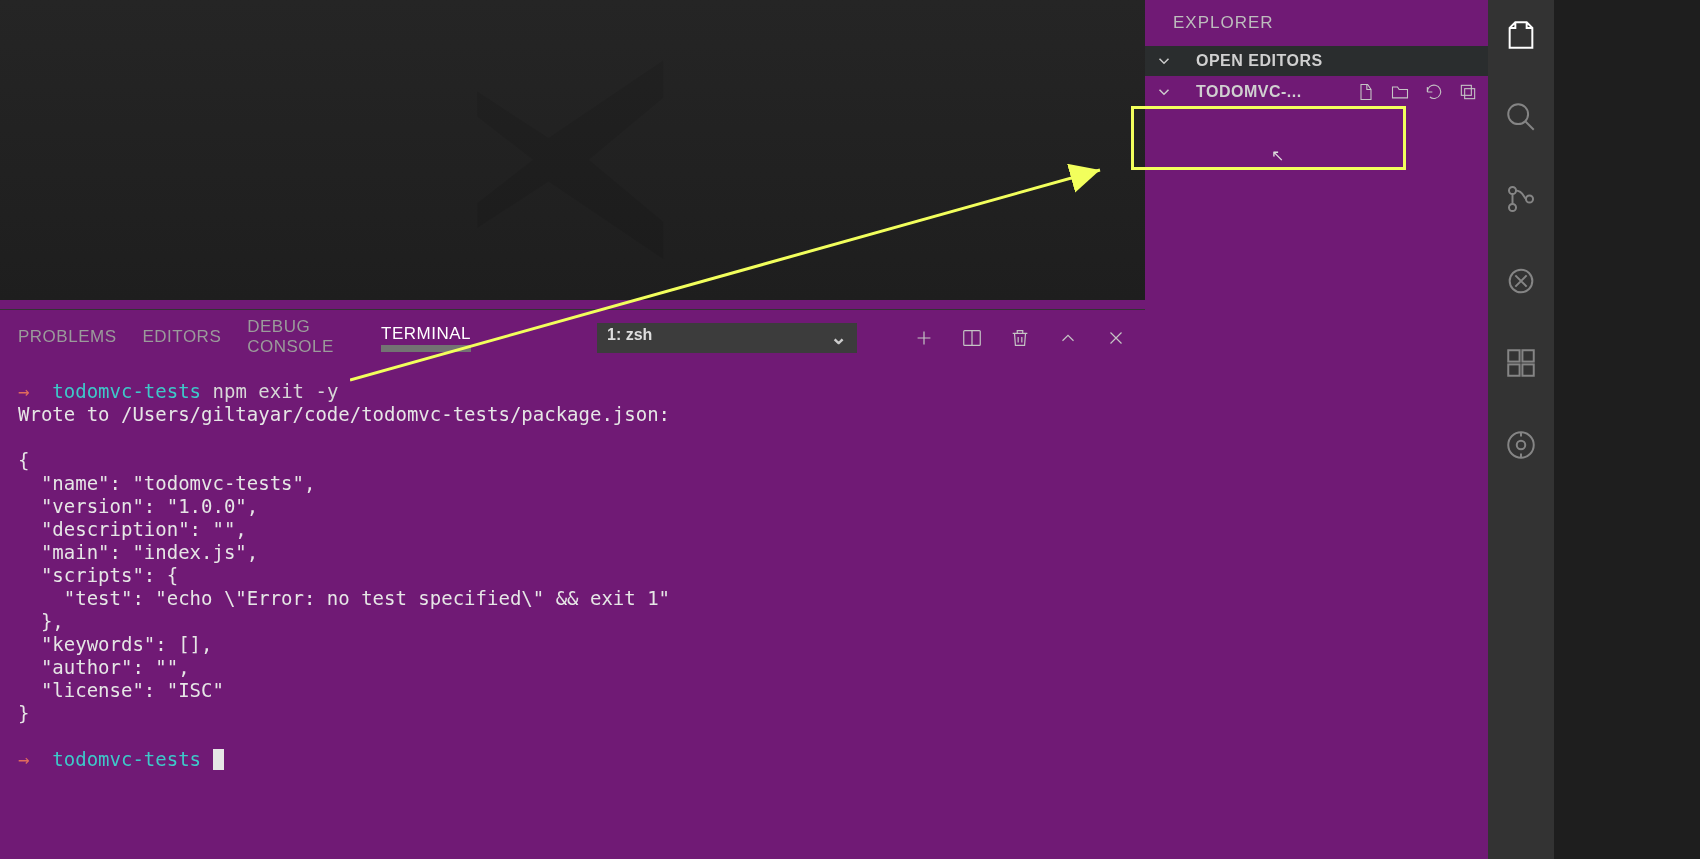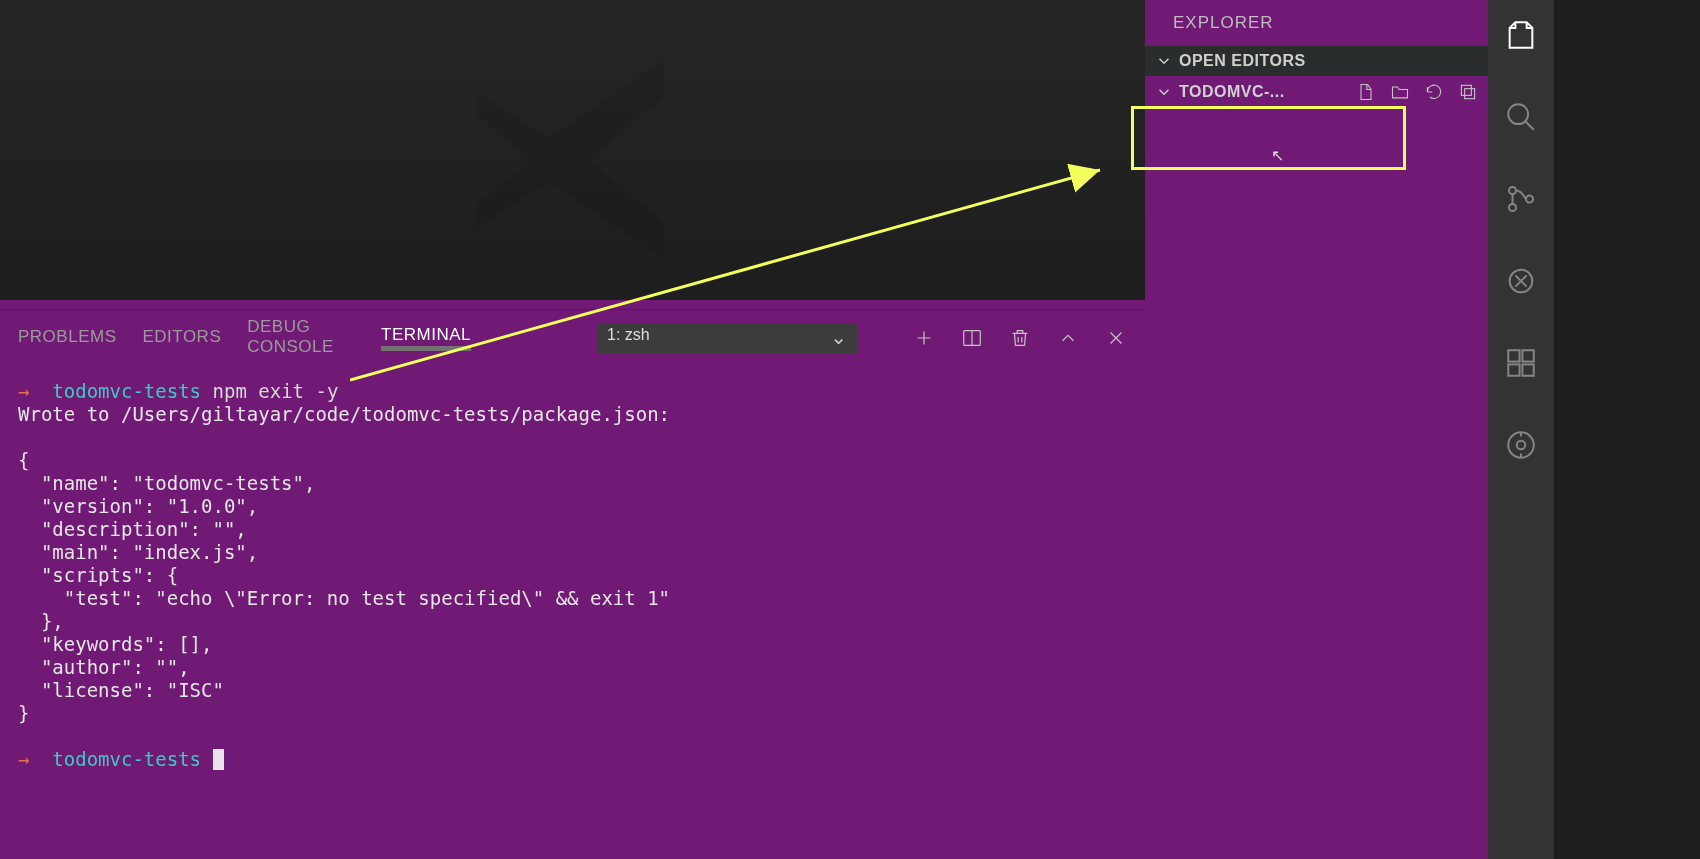--- a/index.html
+++ b/index.html
@@ -6,37 +6,37 @@
   html, body { width: 1700px; height: 859px; overflow: hidden; font-family: -apple-system, "Segoe UI", sans-serif; background: #1e1e1e; color: #cccccc; }
   .app { display: flex; width: 100%; height: 100%; }
 
   .main-col { flex: 0 0 1145px; display: flex; flex-direction: column; background: #701a75; position: relative; gap: 9px; }
   .editor-empty { flex: 0 0 300px; position: relative; background: linear-gradient(#252525,#1e1e1e); overflow: hidden; }
   .watermark { position: absolute; left: 440px; top: -20px; opacity: 0.07; }
   .watermark svg { width: 310px; height: 310px; }
 
   .panel-bar { display: flex; align-items: center; height: 56px; border-top: 1px solid #333; padding: 0 18px; gap: 26px; }
   .panel-tab { font-size: 17px; letter-spacing: 0.5px; color: #9b9b9b; cursor: pointer; padding-bottom: 1px; }
-  .panel-tab.active { color: #ffffff; border-bottom: 5px solid #737373; }
-  .shell-wrap { position: relative; margin-left: 100px; }
+  .panel-tab.active { color: #ffffff; border-bottom: 7px solid #737373; }
+  .shell-wrap { position: relative; margin-left: 100px; font-weight: bold; }
   .shell-wrap::after { content: "⌄"; position: absolute; right: 10px; top: 2px; color: #ccc; font-size: 20px; pointer-events:none; }
   .shell-sel { background:#3c3c3c; color:#ddd; font-size:16px; width:260px; height:30px; border:none; padding:3px 10px; }
   .panel-actions { display:flex; gap:26px; margin-left:30px; align-items:center; }
   .ico { width:22px; height:22px; color:#c5c5c5; cursor:pointer; display:flex; align-items:center; justify-content:center; }
   .ico svg { width:100%; height:100%; stroke:#c5c5c5; fill:none; stroke-width:1.3; }
 
   .terminal { flex: 1; padding: 6px 18px; font-family: Menlo, Consolas, monospace; font-size: 19px; line-height: 23px; white-space: pre; color: #e6e6e6; }
   .arrow-red { color: #e06c5c; }
   .cwd { color: #3ec9c9; font-weight: normal; }
   .cmd { color: #d7d7d7; }
   .cursor-block { display:inline-block; width:11px; height:21px; background:#e6e6e6; vertical-align:text-bottom; }
 
   .sidebar { flex: 0 0 343px; background: #701a75; display:flex; flex-direction:column; }
   .sb-title { font-size: 17px; letter-spacing: 1px; color:#bdbdbd; padding: 8px 28px; height:46px; display:flex; align-items:center; }
-  .sb-section { font-size:16px; color:#d0d0d0; font-weight:bold; letter-spacing:0.5px; padding: 6px 10px; display:flex; align-items:center; gap:6px; background:#2a2d2e; }
+  .sb-section { font-size:16px; color:#d0d0d0; font-weight:bold; letter-spacing:0.5px; padding: 6px 10px; display:flex; align-items:center; gap:23px; background:#2a2d2e; }
   .sb-section .chev { width:18px; height:18px; }
   .sb-section.proj { background:transparent; justify-content:flex-start; }
   .proj-actions { display:flex; gap:14px; margin-left:auto; }
   .proj-actions .ico { width:20px; height:20px; }
   .file-row { margin: 6px 14px 0 14px; padding: 10px 8px 26px 42px; display:flex; align-items:center; gap:10px; color:#d4d4d4; font-size:18px; position:relative; }
   .file-ico { color:#e06c5c; font-size:13px; letter-spacing:-1px; font-weight:bold; }
   .highlight-box { position:absolute; border:3px solid #f2ff5c; pointer-events:none; }
   .cursor-ptr { position:absolute; color:#ddd; font-size:16px; }
 
   .activity { flex: 0 0 66px; background: #333333; display:flex; flex-direction:column; align-items:center; padding-top:18px; gap:48px; }

